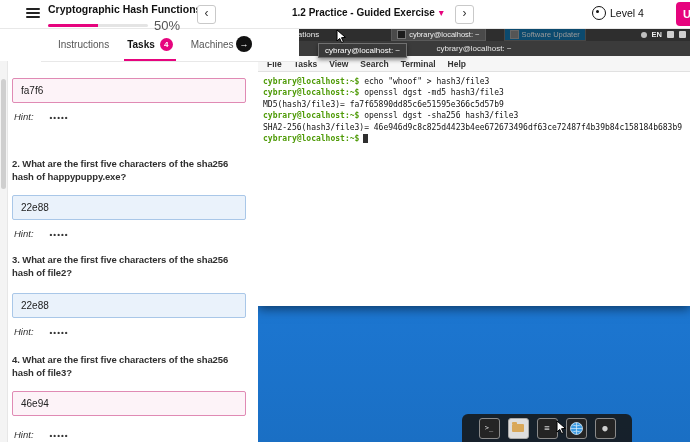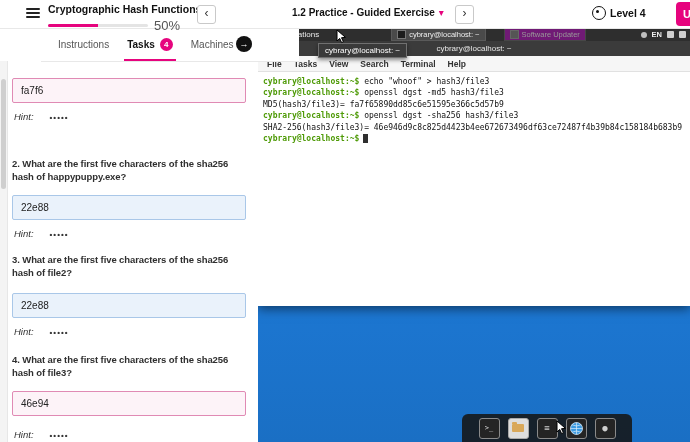--- a/index.html
+++ b/index.html
@@ -18,21 +18,21 @@
   .nav-box{position:absolute;top:5px;width:17px;height:17px;border:1px solid #c9c9c9;border-radius:3px;background:#fff;color:#333;
            font-size:12px;line-height:15px;text-align:center;cursor:pointer;}
   .prev-box{left:197px;}
   .next-box{left:455px;}
   .lesson-sel{position:absolute;left:292px;top:7px;display:flex;align-items:center;gap:4px;cursor:pointer;}
   .lesson-title{font-size:10px;font-weight:bold;color:#111;white-space:nowrap;}
   .chev-down{color:#e6047e;font-size:10px;line-height:10px;}
   .level-badge{position:absolute;left:592px;top:6px;display:flex;align-items:center;gap:4px;}
   .target{width:12px;height:12px;border:1.5px solid #111;border-radius:50%;position:relative;}
   .target::after{content:"";position:absolute;left:3px;top:3px;width:3px;height:3px;background:#111;border-radius:50%;}
-  .level-label{font-size:10.5px;font-weight:bold;color:#111;white-space:nowrap;}
+  .level-label{font-size:10.5px;font-weight:normal;color:#111;white-space:nowrap;}
   .upgrade-btn{position:absolute;left:676px;top:2px;width:42px;height:24px;background:#e6047e;border:none;border-radius:4px 0 0 4px;
                color:#fff;font-weight:bold;font-size:11px;text-align:left;padding-left:7px;cursor:pointer;}
 
   
   .tabsbar{position:absolute;left:0;top:28px;width:258px;height:33px;background:#fff;border-bottom:1px solid #e8e8e8;
            display:flex;align-items:center;z-index:10;margin-left:41px;}
   .tab{display:flex;align-items:center;gap:5px;height:100%;padding:0 9px;font-size:10px;color:#555;cursor:pointer;position:relative;}
   .tab:first-child{margin-left:8px;}
   .tab.active{color:#111;font-weight:bold;}
   .tab.active::after{content:"";position:absolute;left:6px;right:6px;bottom:0;height:2px;background:#e6047e;}
@@ -60,21 +60,21 @@
   
   .vm{position:absolute;left:258px;top:28px;width:432px;height:414px;overflow:hidden;
       background:linear-gradient(180deg,#2488e0 0%,#1d79d6 55%,#1a6fc4 100%);}
   .taskbar{position:absolute;left:0;top:0;width:432px;height:13px;background:#2e2e2e;display:flex;align-items:center;z-index:5;gap:16px;}
   .apps-menu{display:flex;align-items:center;gap:4px;padding:0 6px;height:100%;cursor:pointer;}
   .apps-icon{width:8px;height:8px;border-radius:2px;background:linear-gradient(135deg,#8fc3ee,#2a72b8);}
   .apps-label{font-size:8px;color:#e8e8e8;white-space:nowrap;}
   .task-btn{height:11px;display:flex;align-items:center;gap:3px;padding:0 5px;border:1px solid #5a5a5a;background:#4a4a4a;
             color:#eee;font-size:7.5px;white-space:nowrap;overflow:hidden;cursor:pointer;}
   .task-btn .ticon{width:7px;height:7px;background:#1c1c1c;border:1px solid #777;flex:0 0 auto;}
-  .task-btn.inactive{background:#701a75;border-color:#474747;color:#999;}
+  .task-btn.inactive{background:#0c4a6e;border-color:#474747;color:#999;}
   .task-btn.inactive .ticon{background:#555;border-color:#666;}
   .tb1{margin-left:50px;max-width:112px;}
   .tb2{margin-left:2px;max-width:90px;}
   .tray{margin-left:auto;display:flex;align-items:center;gap:5px;padding-right:4px;}
   .tray .sq{width:7px;height:7px;background:#cfcfcf;border-radius:1px;}
   .tray .dot{width:6px;height:6px;background:#bfbfbf;border-radius:50%;}
   .tray .lang{font-size:7.5px;color:#eee;font-weight:bold;}
 
   .tooltip{position:absolute;left:60px;top:15px;background:#3a3a3a;border:1px solid #707070;color:#fff;font-size:8px;
            padding:2px 6px;z-index:9;box-shadow:0 2px 4px rgba(0,0,0,.45);white-space:nowrap;}

